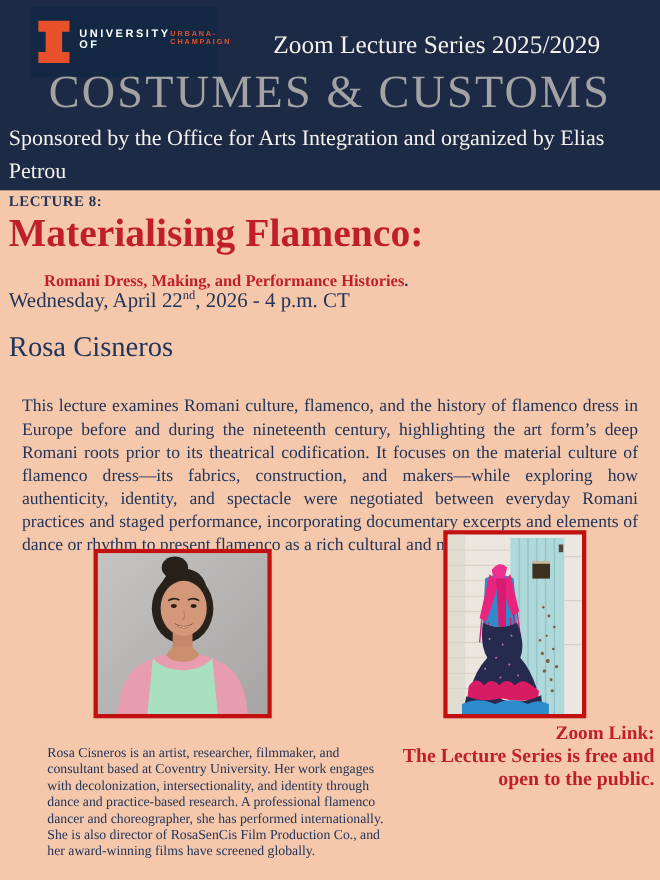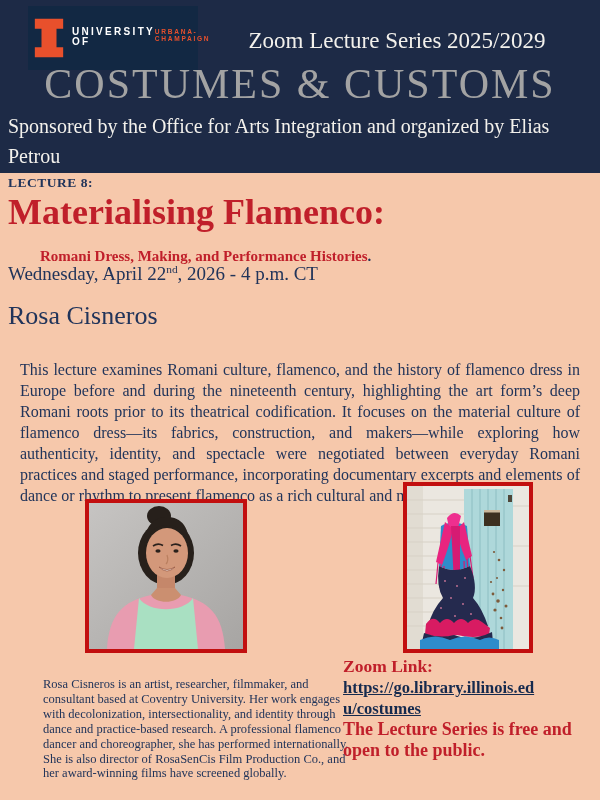--- a/index.html
+++ b/index.html
@@ -42,21 +42,21 @@
   .desc{position:absolute;left:8px;right:8px;top:347px;margin:12px;color:var(--navy);
         font-size:16px;line-height:21px;text-align:justify;}
   
   .photo{position:absolute;border:4px solid var(--photo_border);background:#ddd;}
   .photo svg{display:block;}
   .photo-left{left:85px;top:499px;width:154px;height:146px;}
   .photo-right{left:403px;top:482px;width:122px;height:163px;}
   
   .bio{position:absolute;left:30px;top:664px;width:306px;margin:13px;color:var(--navy);
        font-size:12.5px;line-height:14.9px;}
-  .zoom-col{position:absolute;left:343px;top:656px;width:252px;text-align:left;line-height:21px;}
+  .zoom-col{position:absolute;left:343px;top:656px;width:252px;text-align:right;line-height:21px;}
   .zl{color:var(--red);font-size:17.5px;font-weight:700;}
   .url{display:block;color:var(--link_navy);font-size:16.5px;font-weight:700;
        text-decoration:underline;cursor:pointer;}
   .url span{display:block;white-space:nowrap;}
   .note{color:var(--red);font-size:18px;font-weight:700;}
 </style>
 </head>
 <body>
 
 <div class="flyer">
@@ -182,20 +182,16 @@
       <path d="M19,138 Q26,128 33,137 Q40,129 47,137 Q54,129 61,137 Q68,130 75,136 L83,142 L82,149 Q66,153 50,149 Q34,154 18,148 Z" fill="#d81b62"></path>
       <path d="M17,147 Q32,153 47,149 Q62,155 78,149 L85,146 L86,156 L15,156 Z" fill="#252a4e"></path>
       <path d="M13,154 Q28,147 43,154 Q58,147 73,154 Q82,149 92,154 L92,163 L13,163 Z" fill="#2e8ccb"></path>
     </svg>
   </div>
 
   <p class="bio">Rosa Cisneros is an artist, researcher, filmmaker, and consultant based at Coventry University. Her work engages with decolonization, intersectionality, and identity through dance and practice-based research. A professional flamenco dancer and choreographer, she has performed internationally. She is also director of RosaSenCis Film Production Co., and her award-winning films have screened globally.</p>
 
   <div class="zoom-col">
     <div class="zl">Zoom Link:</div>
-    <a class="url">
-      <span>https://go.library.illinois.ed</span>
-      <span>u/costumes</span>
-    </a>
     <div class="note">The Lecture Series is free and open to the public.</div>
   </div>
 
 </div>
 
 </body></html>

